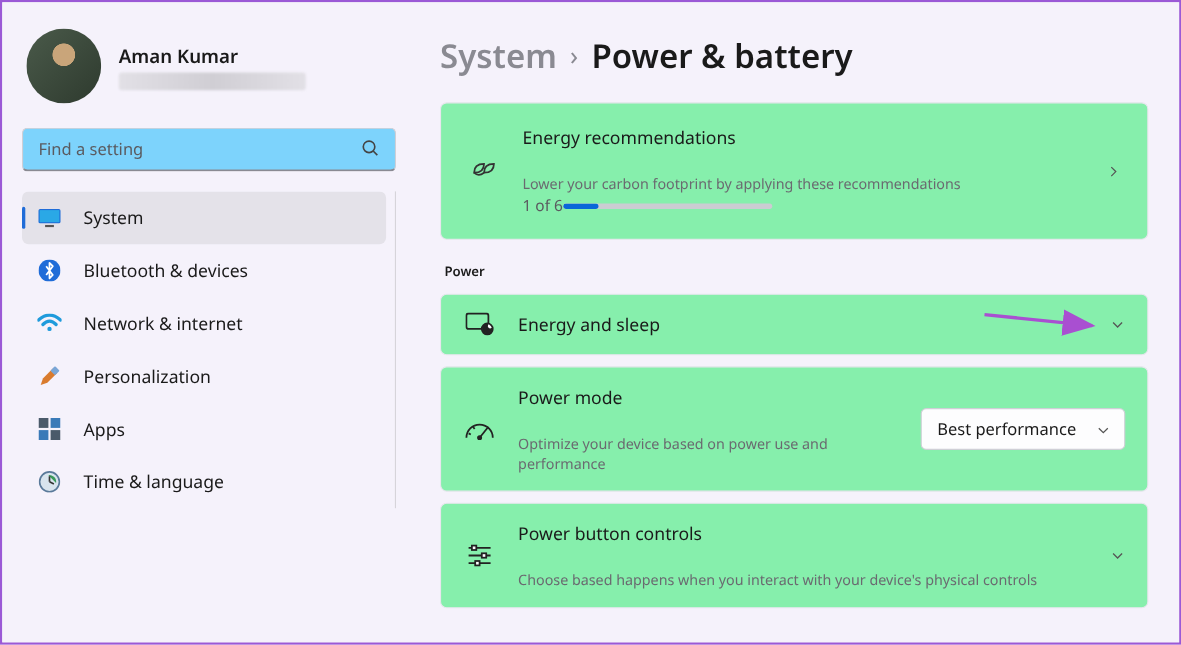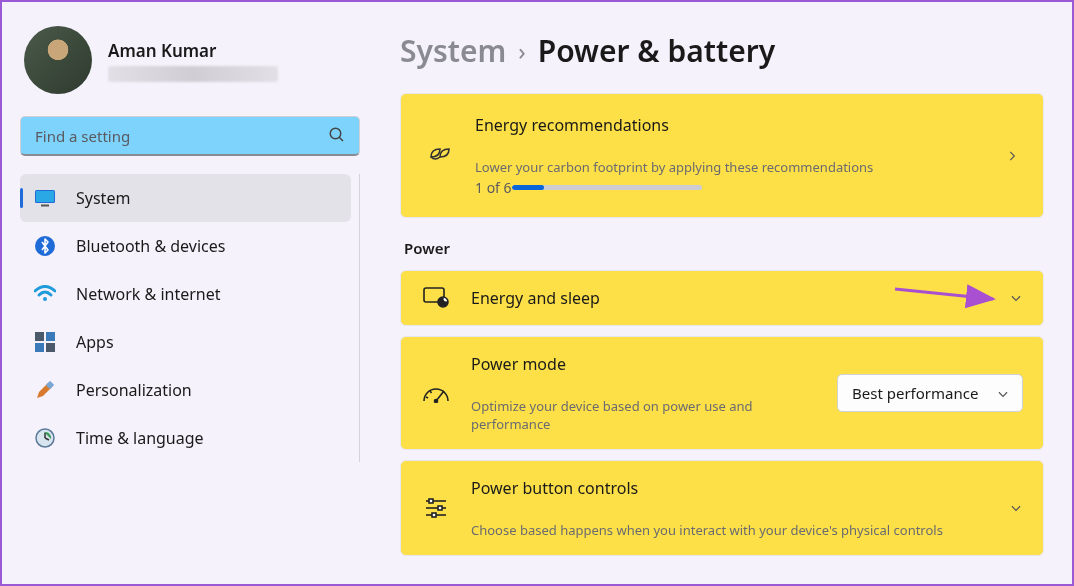--- a/index.html
+++ b/index.html
@@ -20,27 +20,27 @@
   .nav-item{display:flex;align-items:center;gap:20px;height:48px;padding:0 14px;border-radius:6px;font-size:16px;color:#1a1a1a;cursor:pointer;position:relative;}
   .nav-item.active{background:#e4e2e9;}
   .nav-item.active::before{content:"";position:absolute;left:0;top:14px;bottom:14px;width:3px;background:#1f6cd8;border-radius:2px;}
   .nav-ico{width:22px;height:22px;display:flex;align-items:center;justify-content:center;}
   
   .main{flex:1;padding:28px 28px 0 28px;overflow:hidden;}
   .breadcrumb{display:flex;align-items:center;gap:12px;margin-bottom:22px;}
   .bc-parent{font-size:30px;font-weight:600;color:#8a8a92;}
   .bc-sep{font-size:24px;color:#8a8a92;}
   .bc-current{font-size:30px;font-weight:600;color:#1a1a1a;}
-  .card{background:#fde047;border:1px solid #e8e6ee;border-radius:6px;padding:16px 20px;display:flex;align-items:center;gap:20px;margin-bottom:10px;}
+  .card{background:#86efac;border:1px solid #e8e6ee;border-radius:6px;padding:16px 20px;display:flex;align-items:center;gap:20px;margin-bottom:10px;}
   .card .ico{width:30px;display:flex;justify-content:center;color:#333;}
   .card .body{flex:1;display:flex;flex-direction:column;gap:2px;}
   .card .title{font-size:16px;color:#1a1a1a;font-weight:400;}
   .card .sub{font-size:13px;color:#6a6a70;margin-top:20px;}
   .card .tail{display:flex;align-items:center;gap:12px;color:#555;padding-left:36px;}
-  .section-label{font-size:15px;font-weight:600;color:#1a1a1a;margin:20px 0 12px 4px;}
+  .section-label{font-size:12px;font-weight:600;color:#1a1a1a;margin:20px 0 12px 4px;}
   .progress-row{display:flex;align-items:center;}
   .progress-text{font-size:14px;color:#5a5a5f;}
   .progress-bar{width:190px;height:5px;background:#ccccd2;border-radius:3px;overflow:hidden;}
   .progress-fill{height:100%;background:#0a66d8;border-radius:3px;}
   .dropdown{height:38px;border:1px solid #cfcfd6;border-radius:5px;background:#fdfdfe;padding:0 36px 0 14px;font-size:15px;color:#1a1a1a;display:flex;align-items:center;position:relative;min-width:186px;}
   .dropdown .chev{position:absolute;right:12px;top:12px;}
   .chev{width:14px;height:14px;}
   .arrow-annot{position:absolute;pointer-events:none;}
   svg{display:block;}
 </style>
@@ -91,37 +91,37 @@
           <svg width="22" height="18" viewBox="0 0 22 18">
               <path d="M1 6 Q11 -3 21 6" stroke="#1f9bdc" stroke-width="3" fill="none" stroke-linecap="round"></path>
               <path d="M5 10 Q11 4 17 10" stroke="#1f9bdc" stroke-width="3" fill="none" stroke-linecap="round"></path>
               <circle cx="11" cy="14" r="2" fill="#1f9bdc"></circle>
             </svg>
         </span>
         <span>Network &amp; internet</span>
       </div>
       <div class="nav-item">
         <span class="nav-ico">
+          <svg width="22" height="22" viewBox="0 0 22 22">
+              <path d="M3 19 L5 13 L14 4 L18 8 L9 17 Z" fill="#d97b2e"></path>
+              <rect x="13" y="3" width="6" height="6" rx="1" fill="#7aa6d6" transform="rotate(45 16 6)"></rect>
+            </svg>
+        </span>
+        <span>Personalization</span>
+      </div>
+      <div class="nav-item">
+        <span class="nav-ico">
           <svg width="20" height="20" viewBox="0 0 20 20">
               <rect x="0" y="0" width="9" height="9" fill="#4a5a6a"></rect>
               <rect x="11" y="0" width="9" height="9" fill="#3a7ab8"></rect>
               <rect x="0" y="11" width="9" height="9" fill="#3a7ab8"></rect>
               <rect x="11" y="11" width="9" height="9" fill="#4a5a6a"></rect>
             </svg>
         </span>
         <span>Apps</span>
-      </div>
-      <div class="nav-item">
-        <span class="nav-ico">
-          <svg width="22" height="22" viewBox="0 0 22 22">
-              <path d="M3 19 L5 13 L14 4 L18 8 L9 17 Z" fill="#d97b2e"></path>
-              <rect x="13" y="3" width="6" height="6" rx="1" fill="#7aa6d6" transform="rotate(45 16 6)"></rect>
-            </svg>
-        </span>
-        <span>Personalization</span>
       </div>
       <div class="nav-item">
         <span class="nav-ico">
           <svg width="20" height="20" viewBox="0 0 20 20">
               <circle cx="10" cy="10" r="9" fill="#d8e4ee" stroke="#5a7a9a" stroke-width="1.5"></circle>
               <path d="M9 4 A6 6 0 0 1 16 11" fill="#3a9a5a"></path>
               <line x1="10" y1="10" x2="10" y2="5" stroke="#333" stroke-width="1.5"></line>
               <line x1="10" y1="10" x2="14" y2="12" stroke="#333" stroke-width="1.5"></line>
             </svg>
         </span>

